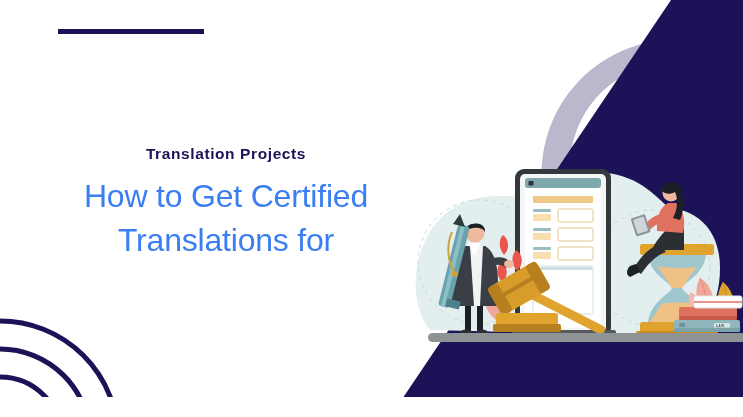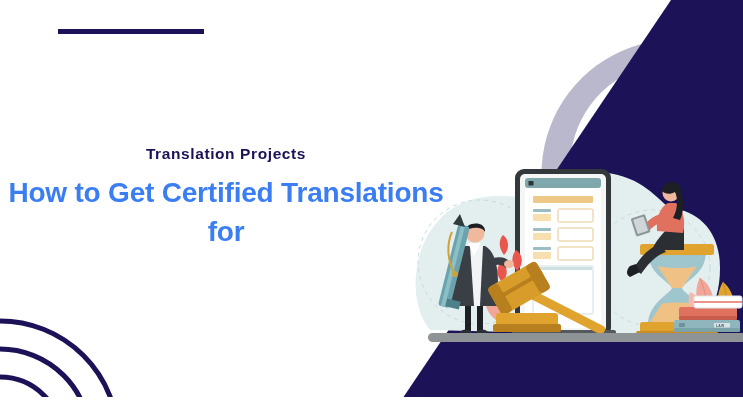--- a/index.html
+++ b/index.html
@@ -32,22 +32,22 @@
   }
   #eyebrow{
     font-size:15.5px;
     font-weight:bold;
     letter-spacing:0.6px;
     color:#1b1258;
     margin:0 0 12px 0;
     line-height:1.1;
   }
   #headline{
-    font-size:28px;
-    font-weight:bold;
+    font-size:32px;
+    font-weight:normal;
     color:#3b7df2;
     margin:0;
     line-height:1.38;
     letter-spacing:-0.2px;
   }
   .lawtxt{
     position:absolute;
     font-size:3.4px;
     font-weight:bold;
     color:#4c5a63;

